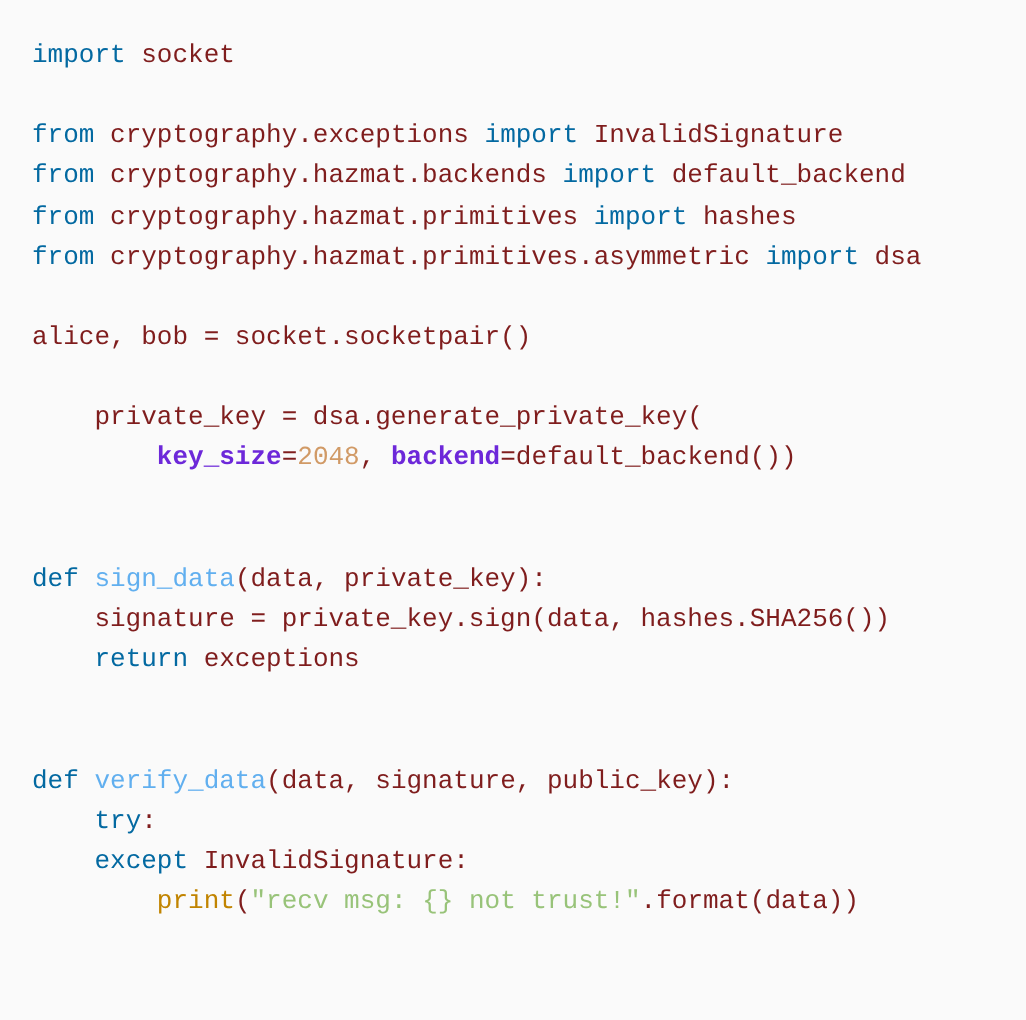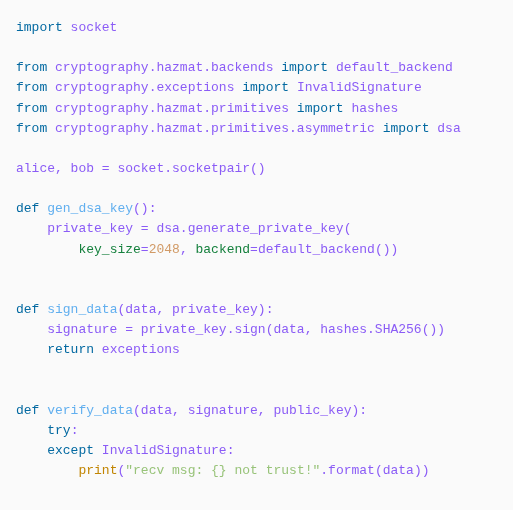--- a/index.html
+++ b/index.html
@@ -16,40 +16,39 @@
       width: 513px;
       height: 510px;
       color: #333;
     }
     .line {
       white-space: pre;
       min-height: 1.55em;
     }
     .kw { color: #0369a1; }
     .fn { color: #61afef; }
-    .param { color: #15803d; }
+    .param { color: #6d28d9; font-weight: bold; }
     .num { color: #d19a66; text-align: center; }
     .str { color: #98c379; }
-    .txt { color: #8b5cf6; }
+    .txt { color: #7f1d1d; }
     .builtin { color: #c18401; }
   </style>
 </head>
 <body>
 
 <div id="code-container">
     <div class="line"><span class="kw">import</span><span class="txt"> socket</span></div>
     <div class="line">&nbsp;</div>
+    <div class="line"><span class="kw">from</span><span class="txt"> cryptography.exceptions </span><span class="kw">import</span><span class="txt"> InvalidSignature</span></div>
     <div class="line"><span class="kw">from</span><span class="txt"> cryptography.hazmat.backends </span><span class="kw">import</span><span class="txt"> default_backend</span></div>
-    <div class="line"><span class="kw">from</span><span class="txt"> cryptography.exceptions </span><span class="kw">import</span><span class="txt"> InvalidSignature</span></div>
     <div class="line"><span class="kw">from</span><span class="txt"> cryptography.hazmat.primitives </span><span class="kw">import</span><span class="txt"> hashes</span></div>
     <div class="line"><span class="kw">from</span><span class="txt"> cryptography.hazmat.primitives.asymmetric </span><span class="kw">import</span><span class="txt"> dsa</span></div>
     <div class="line">&nbsp;</div>
     <div class="line"><span class="txt">alice, bob = socket.socketpair()</span></div>
     <div class="line">&nbsp;</div>
-    <div class="line"><span class="kw">def </span><span class="fn">gen_dsa_key</span><span class="txt">():</span></div>
     <div class="line"><span class="txt">    private_key = dsa.generate_private_key(</span></div>
     <div class="line"><span class="txt">        </span><span class="param">key_size</span><span class="txt">=</span><span class="num">2048</span><span class="txt">, </span><span class="param">backend</span><span class="txt">=default_backend())</span></div>
     <div class="line">&nbsp;</div>
     <div class="line">&nbsp;</div>
     <div class="line"><span class="kw">def </span><span class="fn">sign_data</span><span class="txt">(data, private_key):</span></div>
     <div class="line"><span class="txt">    signature = private_key.sign(data, hashes.SHA256())</span></div>
     <div class="line"><span class="txt">    </span><span class="kw">return</span><span class="txt"> exceptions</span></div>
     <div class="line">&nbsp;</div>
     <div class="line">&nbsp;</div>
     <div class="line"><span class="kw">def </span><span class="fn">verify_data</span><span class="txt">(data, signature, public_key):</span></div>

